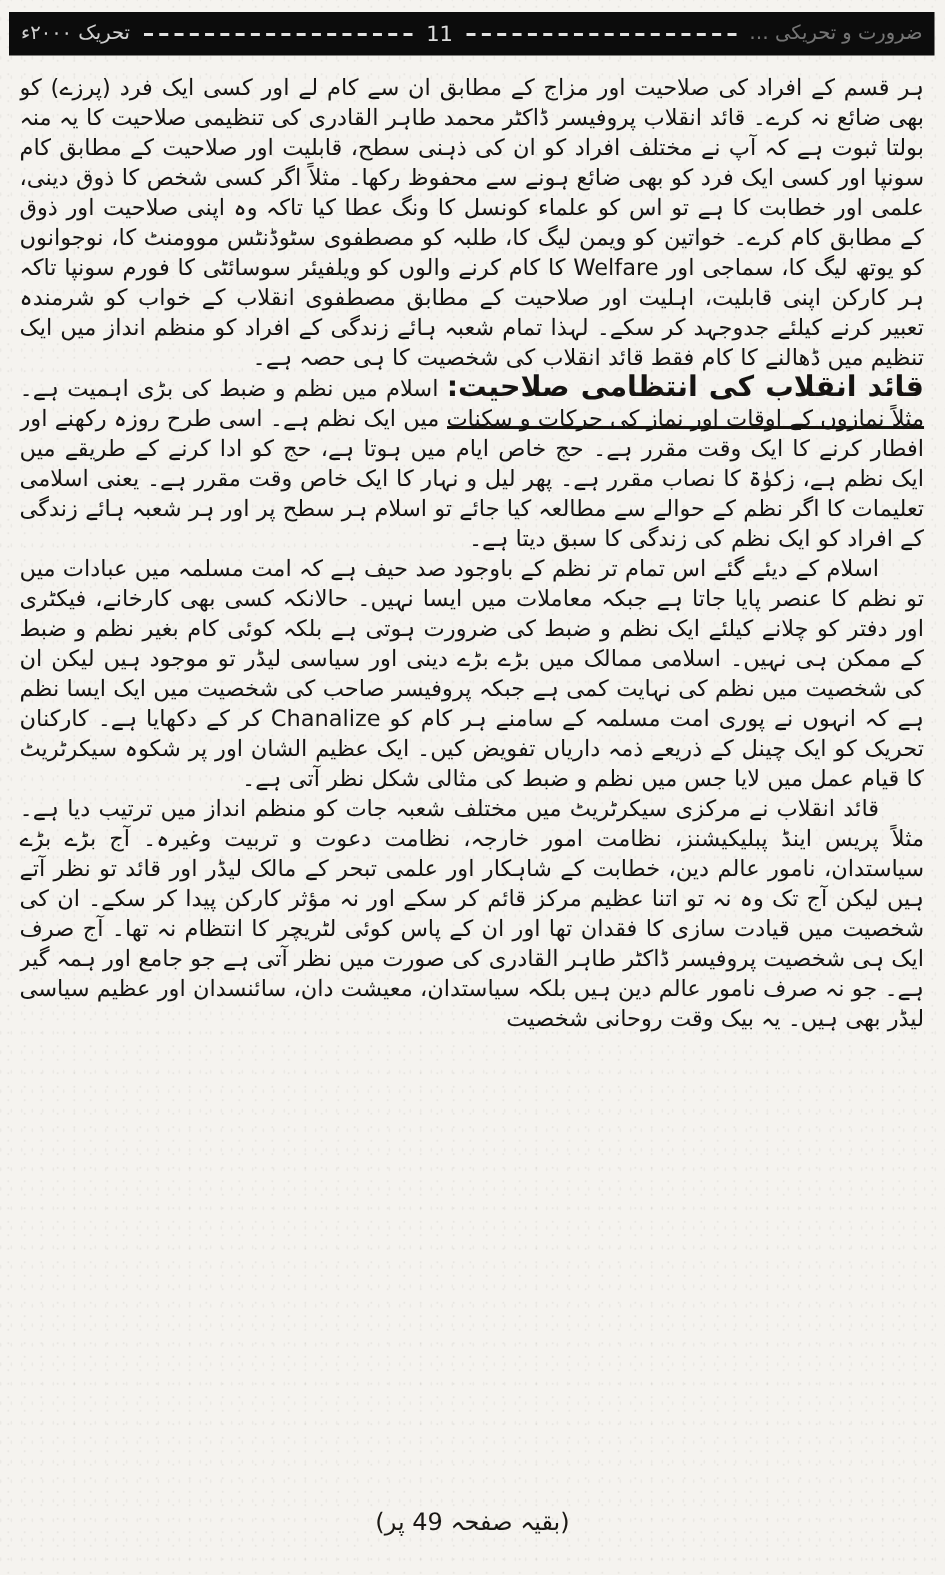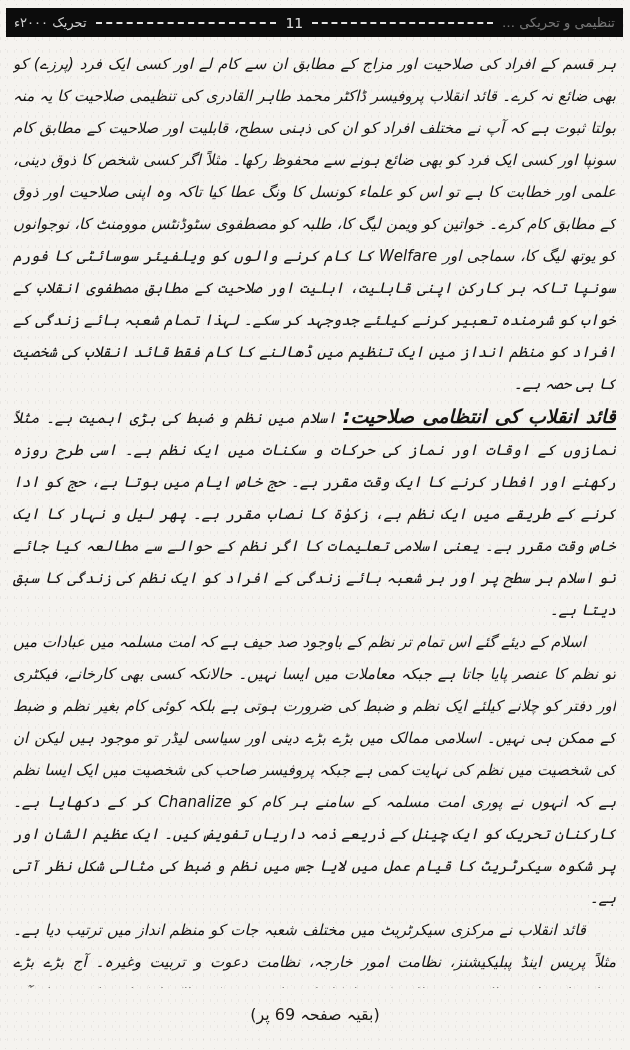--- a/index.html
+++ b/index.html
@@ -61,62 +61,61 @@
   
   .content {
     position: absolute;
     top: 48px;
     right: 14px;
     left: 13px;
     bottom: 62px;
     overflow: hidden;
     text-align: justify;
     font-size: 15px;
-    line-height: 32px;
-    font-style: italic;
+    line-height: 20px;
   }
   .content p {
     margin: 0;
     padding: 0;
   }
   .para-indent {
     text-indent: 30px;
   }
   .section-heading {
     font-weight: 700;
     font-size: 19px;
     border-bottom: 2.5px solid #17140f;
-    padding-bottom: 1px;
+    padding-bottom: 15px;
   }
   
   .footer-note {
     position: absolute;
     bottom: 26px;
     left: 0;
     right: 0;
     text-align: center;
     font-size: 16px;
     color: #1b1814;
   }
 </style>
 </head>
 <body>
 
 <div class="page">
 
   <div class="masthead">
-    <span class="mast-title">تنظیمی و تحریکی …</span>
+    <span class="mast-title">ضرورت و تحریکی …</span>
     <span class="mast-rule"></span>
     <span class="mast-page">11</span>
     <span class="mast-rule"></span>
     <span class="mast-date">تحریک ۲۰۰۰ء</span>
   </div>
 
   <div class="content">
     <p><span>ہر قسم کے افراد کی صلاحیت اور مزاج کے مطابق ان سے کام لے اور کسی ایک فرد (پرزے) کو بھی ضائع نہ کرے۔ قائد انقلاب پروفیسر ڈاکٹر محمد طاہر القادری کی تنظیمی صلاحیت کا یہ منہ بولتا ثبوت ہے کہ آپ نے مختلف افراد کو ان کی ذہنی سطح، قابلیت اور صلاحیت کے مطابق کام سونپا اور کسی ایک فرد کو بھی ضائع ہونے سے محفوظ رکھا۔ مثلاً اگر کسی شخص کا ذوق دینی، علمی اور خطابت کا ہے تو اس کو علماء کونسل کا ونگ عطا کیا تاکہ وہ اپنی صلاحیت اور ذوق کے مطابق کام کرے۔ خواتین کو ویمن لیگ کا، طلبہ کو مصطفوی سٹوڈنٹس موومنٹ کا، نوجوانوں کو یوتھ لیگ کا، سماجی اور Welfare کا کام کرنے والوں کو ویلفیئر سوسائٹی کا فورم سونپا تاکہ ہر کارکن اپنی قابلیت، اہلیت اور صلاحیت کے مطابق مصطفوی انقلاب کے خواب کو شرمندہ تعبیر کرنے کیلئے جدوجہد کر سکے۔ لہذا تمام شعبہ ہائے زندگی کے افراد کو منظم انداز میں ایک تنظیم میں ڈھالنے کا کام فقط قائد انقلاب کی شخصیت کا ہی حصہ ہے۔</span></p>
     <p><span class="section-heading">قائد انقلاب کی انتظامی صلاحیت:</span><span> اسلام میں نظم و ضبط کی بڑی اہمیت ہے۔ مثلاً نمازوں کے اوقات اور نماز کی حرکات و سکنات میں ایک نظم ہے۔ اسی طرح روزہ رکھنے اور افطار کرنے کا ایک وقت مقرر ہے۔ حج خاص ایام میں ہوتا ہے، حج کو ادا کرنے کے طریقے میں ایک نظم ہے، زکوٰۃ کا نصاب مقرر ہے۔ پھر لیل و نہار کا ایک خاص وقت مقرر ہے۔ یعنی اسلامی تعلیمات کا اگر نظم کے حوالے سے مطالعہ کیا جائے تو اسلام ہر سطح پر اور ہر شعبہ ہائے زندگی کے افراد کو ایک نظم کی زندگی کا سبق دیتا ہے۔</span></p>
     <p class="para-indent"><span>اسلام کے دیئے گئے اس تمام تر نظم کے باوجود صد حیف ہے کہ امت مسلمہ میں عبادات میں تو نظم کا عنصر پایا جاتا ہے جبکہ معاملات میں ایسا نہیں۔ حالانکہ کسی بھی کارخانے، فیکٹری اور دفتر کو چلانے کیلئے ایک نظم و ضبط کی ضرورت ہوتی ہے بلکہ کوئی کام بغیر نظم و ضبط کے ممکن ہی نہیں۔ اسلامی ممالک میں بڑے بڑے دینی اور سیاسی لیڈر تو موجود ہیں لیکن ان کی شخصیت میں نظم کی نہایت کمی ہے جبکہ پروفیسر صاحب کی شخصیت میں ایک ایسا نظم ہے کہ انہوں نے پوری امت مسلمہ کے سامنے ہر کام کو Chanalize کر کے دکھایا ہے۔ کارکنان تحریک کو ایک چینل کے ذریعے ذمہ داریاں تفویض کیں۔ ایک عظیم الشان اور پر شکوہ سیکرٹریٹ کا قیام عمل میں لایا جس میں نظم و ضبط کی مثالی شکل نظر آتی ہے۔</span></p>
     <p class="para-indent"><span>قائد انقلاب نے مرکزی سیکرٹریٹ میں مختلف شعبہ جات کو منظم انداز میں ترتیب دیا ہے۔ مثلاً پریس اینڈ پبلیکیشنز، نظامت امور خارجہ، نظامت دعوت و تربیت وغیرہ۔ آج بڑے بڑے سیاستدان، نامور عالم دین، خطابت کے شاہکار اور علمی تبحر کے مالک لیڈر اور قائد تو نظر آتے ہیں لیکن آج تک وہ نہ تو اتنا عظیم مرکز قائم کر سکے اور نہ مؤثر کارکن پیدا کر سکے۔ ان کی شخصیت میں قیادت سازی کا فقدان تھا اور ان کے پاس کوئی لٹریچر کا انتظام نہ تھا۔ آج صرف ایک ہی شخصیت پروفیسر ڈاکٹر طاہر القادری کی صورت میں نظر آتی ہے جو جامع اور ہمہ گیر ہے۔ جو نہ صرف نامور عالم دین ہیں بلکہ سیاستدان، معیشت دان، سائنسدان اور عظیم سیاسی لیڈر بھی ہیں۔ یہ بیک وقت روحانی شخصیت</span></p>
   </div>
 
-  <div class="footer-note">(بقیہ صفحہ 69 پر)</div>
+  <div class="footer-note">(بقیہ صفحہ 49 پر)</div>
 
 </div>
 
 </body></html>

